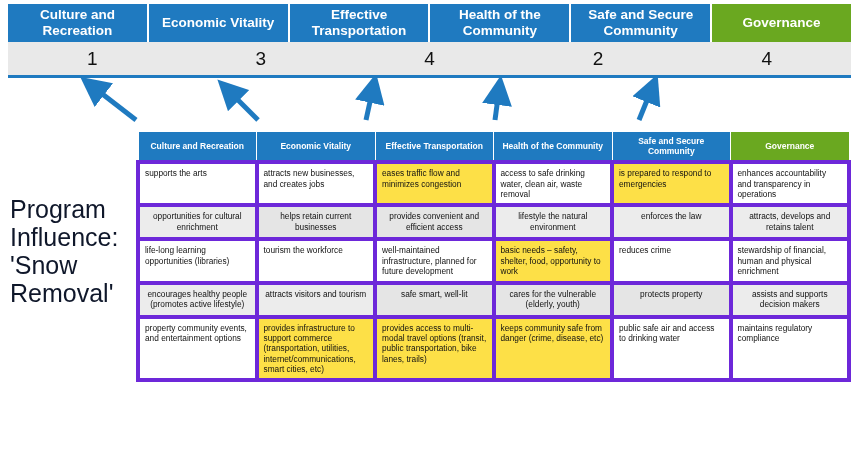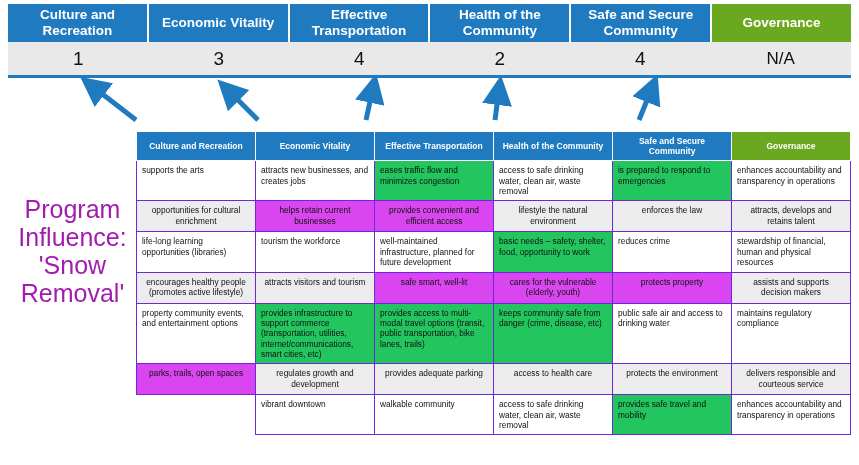--- a/index.html
+++ b/index.html
@@ -74,23 +74,23 @@
     height: 55px;
   }
 
   
   #caption {
     position: absolute;
     left: 10px;
     top: 195px;
     width: 125px;
     font-size: 25px;
-    color: #a21caf;
+    color: #0f172a;
     line-height: 1.12;
-    text-align: center;
+    text-align: left;
   }
 
   
   #matrix {
     position: absolute;
     left: 136px;
     top: 131px;
     width: 715px;
     border-collapse: collapse;
     table-layout: fixed;
@@ -104,28 +104,28 @@
     padding: 4px 3px;
     border: 1px solid #ffffff;
     line-height: 1.2;
   }
   #matrix th.gov { background: #6aa820; }
   #matrix td {
     font-size: 8.3px;
     color: #111111;
     vertical-align: top;
     padding: 4px 5px;
-    border: 1px solid #6d28d9;
+    border: 4px solid #6d28d9;
     background: #ffffff;
     line-height: 1.25;
     height: 22px;
   }
-  #matrix td.hl { background: #22c55e; }
+  #matrix td.hl { background: #fde047; }
   #matrix tr.alt td { background: #ececec; text-align: center; }
-  #matrix tr.alt td.hl { background: #d946ef; }
+  #matrix tr.alt td.hl { background: #e5e5e5; }
   #matrix td.blank { background: #ffffff; border: none; }
   #matrix tr.alt td.blank { background: #ffffff; border: none; }
 </style>
 </head>
 <body>
 
 <div id="top-band">
     <div class="top-cell">Culture and Recreation</div>
     <div class="top-cell">Economic Vitality</div>
     <div class="top-cell">Effective Transportation</div>
@@ -133,21 +133,20 @@
     <div class="top-cell">Safe and Secure Community</div>
     <div class="top-cell gov">Governance</div>
   </div>
 
 <div id="score-band">
     <div class="score-cell">1</div>
     <div class="score-cell">3</div>
     <div class="score-cell">4</div>
     <div class="score-cell">2</div>
     <div class="score-cell">4</div>
-    <div class="score-cell na">N/A</div>
   </div>
 
 <svg id="arrow-layer" viewBox="0 0 859 55">
   <defs>
     <marker id="ah" markerWidth="6" markerHeight="6" refX="3" refY="3" orient="auto">
       <path d="M0,0 L6,3 L0,6 z" fill="#1f7ac0"></path>
     </marker>
   </defs>
   <g stroke="#1f7ac0" stroke-width="5" fill="none" marker-end="url(#ah)">
     <line x1="136" y1="42" x2="92" y2="8"></line>
@@ -187,48 +186,32 @@
         <td>lifestyle the natural environment</td>
         <td>enforces the law</td>
         <td>attracts, develops and retains talent</td>
       </tr>
       <tr>
         <td>life-long learning opportunities (libraries)</td>
         <td>tourism the workforce</td>
         <td>well-maintained infrastructure, planned for future development</td>
         <td class="hl">basic needs – safety, shelter, food, opportunity to work</td>
         <td>reduces crime</td>
-        <td>stewardship of financial, human and physical resources</td>
+        <td>stewardship of financial, human and physical enrichment</td>
       </tr>
       <tr class="alt">
         <td>encourages healthy people (promotes active lifestyle)</td>
         <td>attracts visitors and tourism</td>
         <td class="hl">safe smart, well-lit</td>
         <td class="hl">cares for the vulnerable (elderly, youth)</td>
         <td class="hl">protects property</td>
         <td>assists and supports decision makers</td>
       </tr>
       <tr>
         <td>property community events, and entertainment options</td>
         <td class="hl">provides infrastructure to support commerce (transportation, utilities, internet/communications, smart cities, etc)</td>
         <td class="hl">provides access to multi-modal travel options (transit, public transportation, bike lanes, trails)</td>
         <td class="hl">keeps community safe from danger (crime, disease, etc)</td>
         <td>public safe air and access to drinking water</td>
         <td>maintains regulatory compliance</td>
       </tr>
-      <tr class="alt">
-        <td class="hl">parks, trails, open spaces</td>
-        <td>regulates growth and development</td>
-        <td>provides adequate parking</td>
-        <td>access to health care</td>
-        <td>protects the environment</td>
-        <td>delivers responsible and courteous service</td>
-      </tr>
-      <tr>
-        <td class="blank"></td>
-        <td>vibrant downtown</td>
-        <td>walkable community</td>
-        <td>access to safe drinking water, clean air, waste removal</td>
-        <td class="hl">provides safe travel and mobility</td>
-        <td>enhances accountability and transparency in operations</td>
-      </tr>
     </tbody>
 </table>
 
 </body></html>

